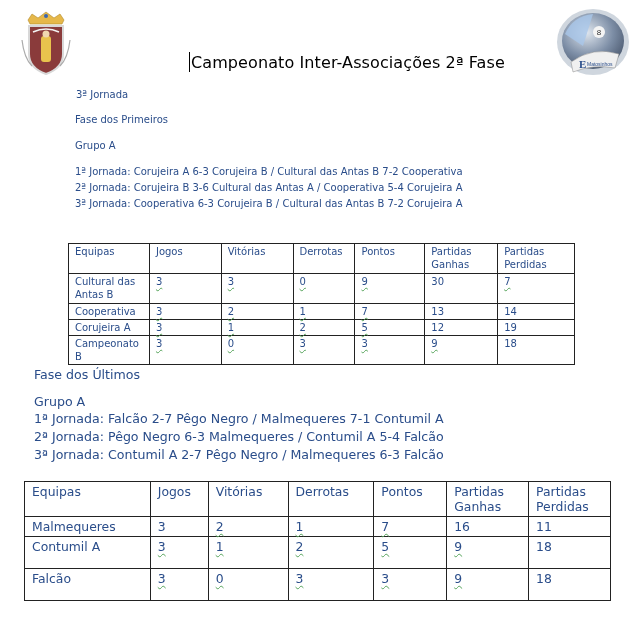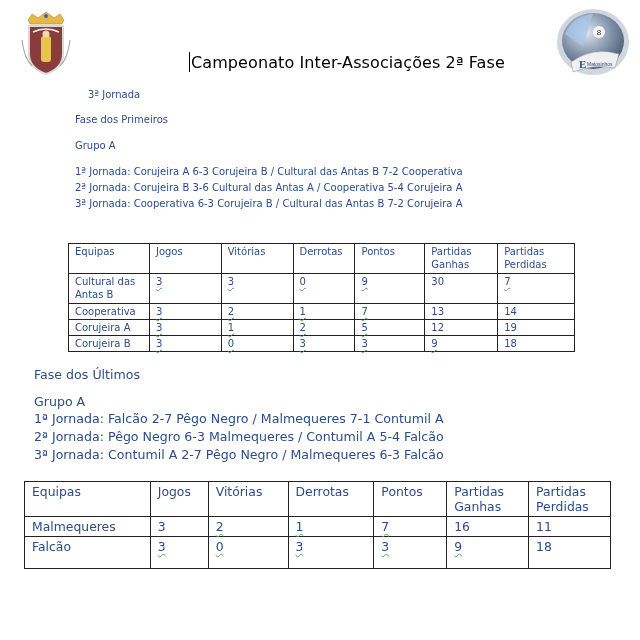--- a/index.html
+++ b/index.html
@@ -51,21 +51,21 @@
     <circle cx="46" cy="26" r="6" fill="#f4f4f4"></circle>
     <text x="46" y="29" font-size="8" text-anchor="middle" fill="#333" font-family="Liberation Sans, sans-serif">8</text>
     <path d="M18 56 Q40 40 66 48 L62 62 Q40 58 20 66 Z" fill="#f0f0f0" stroke="#888" stroke-width="0.5"></path>
     <text x="26" y="62" font-size="11" fill="#2a4d8a" font-family="Liberation Serif, serif" font-weight="bold">E</text>
     <text x="34" y="60" font-size="5" fill="#2a4d8a" font-family="Liberation Sans, sans-serif">Matosinhos</text>
   </svg>
 </div>
 
 <div class="abs title"><span class="caret"></span><span>Campeonato Inter-Associações 2ª Fase</span></div>
 
-<div class="abs t1" style="left:88px; top:89px;">3ª Jornada</div>
+<div class="abs t1" style="left:76px; top:89px;">3ª Jornada</div>
 <div class="abs t1" style="left:75px; top:114px;">Fase dos Primeiros</div>
 <div class="abs t1" style="left:75px; top:140px;">Grupo A</div>
 <div class="abs t1" style="left:75px; top:166px;">1ª Jornada: Corujeira A 6-3 Corujeira B / Cultural das Antas B 7-2 Cooperativa</div>
 <div class="abs t1" style="left:75px; top:182px;">2ª Jornada: Corujeira B 3-6 Cultural das Antas A / Cooperativa 5-4 Corujeira A</div>
 <div class="abs t1" style="left:75px; top:198px;">3ª Jornada: Cooperativa 6-3 Corujeira B / Cultural das Antas B 7-2 Corujeira A</div>
 
 <table class="tab1">
   <colgroup>
     <col style="width:81px">
       <col style="width:72px">
@@ -106,21 +106,21 @@
   <tr style="height:14px">
     <td>Corujeira A</td>
     <td><span class="u">3</span></td>
     <td><span class="u">1</span></td>
     <td><span class="u">2</span></td>
     <td><span class="u">5</span></td>
     <td><span>12</span></td>
     <td><span>19</span></td>
   </tr>
   <tr style="height:14px">
-    <td>Corujeira B</td>
+    <td>Campeonato B</td>
     <td><span class="u">3</span></td>
     <td><span class="u">0</span></td>
     <td><span class="u">3</span></td>
     <td><span class="u">3</span></td>
     <td><span class="u">9</span></td>
     <td><span>18</span></td>
   </tr>
 </tbody>
   </table>
 
@@ -153,20 +153,29 @@
   <tr style="height:19px">
     <td>Malmequeres</td>
     <td><span>3</span></td>
     <td><span class="u">2</span></td>
     <td><span class="u">1</span></td>
     <td><span class="u">7</span></td>
     <td><span>16</span></td>
     <td><span>11</span></td>
   </tr>
   <tr style="height:32px">
+    <td>Contumil A</td>
+    <td><span class="u">3</span></td>
+    <td><span class="u">1</span></td>
+    <td><span class="u">2</span></td>
+    <td><span class="u">5</span></td>
+    <td><span class="u">9</span></td>
+    <td><span>18</span></td>
+  </tr>
+  <tr style="height:32px">
     <td>Falcão</td>
     <td><span class="u">3</span></td>
     <td><span class="u">0</span></td>
     <td><span class="u">3</span></td>
     <td><span class="u">3</span></td>
     <td><span class="u">9</span></td>
     <td><span>18</span></td>
   </tr>
 </tbody>
   </table>

